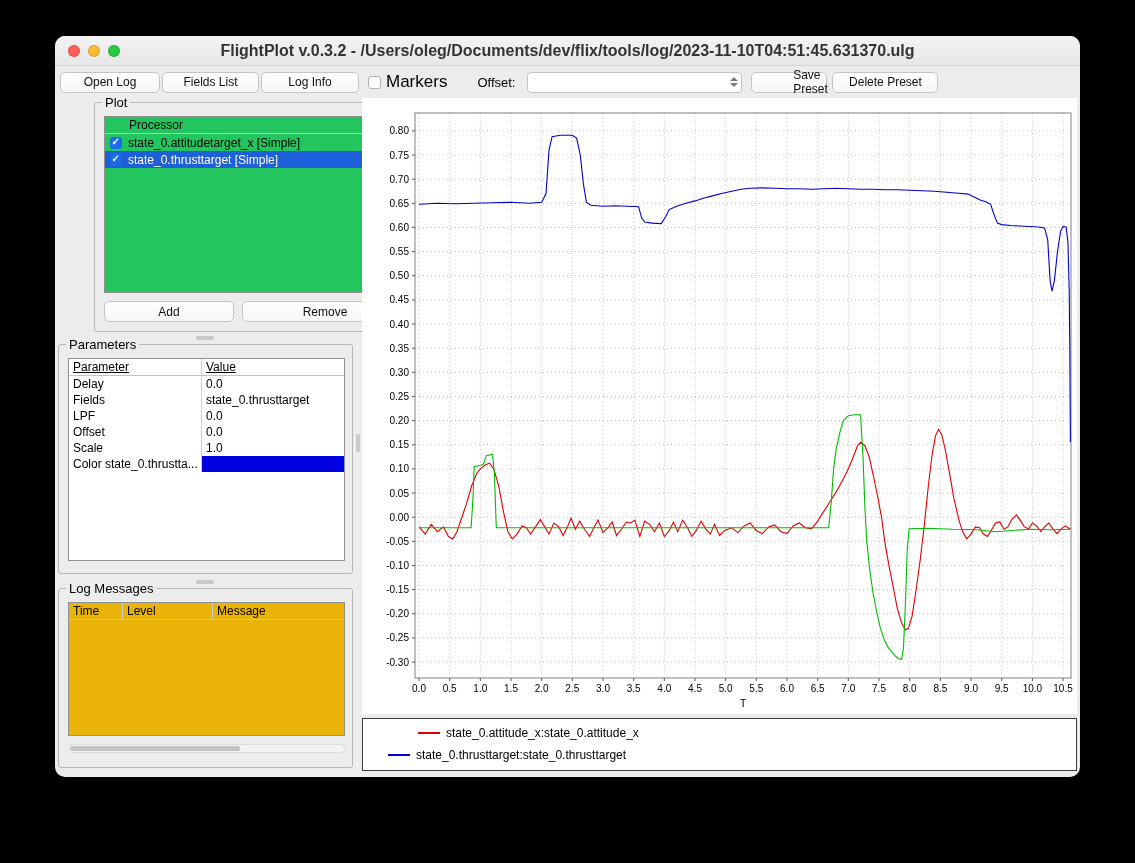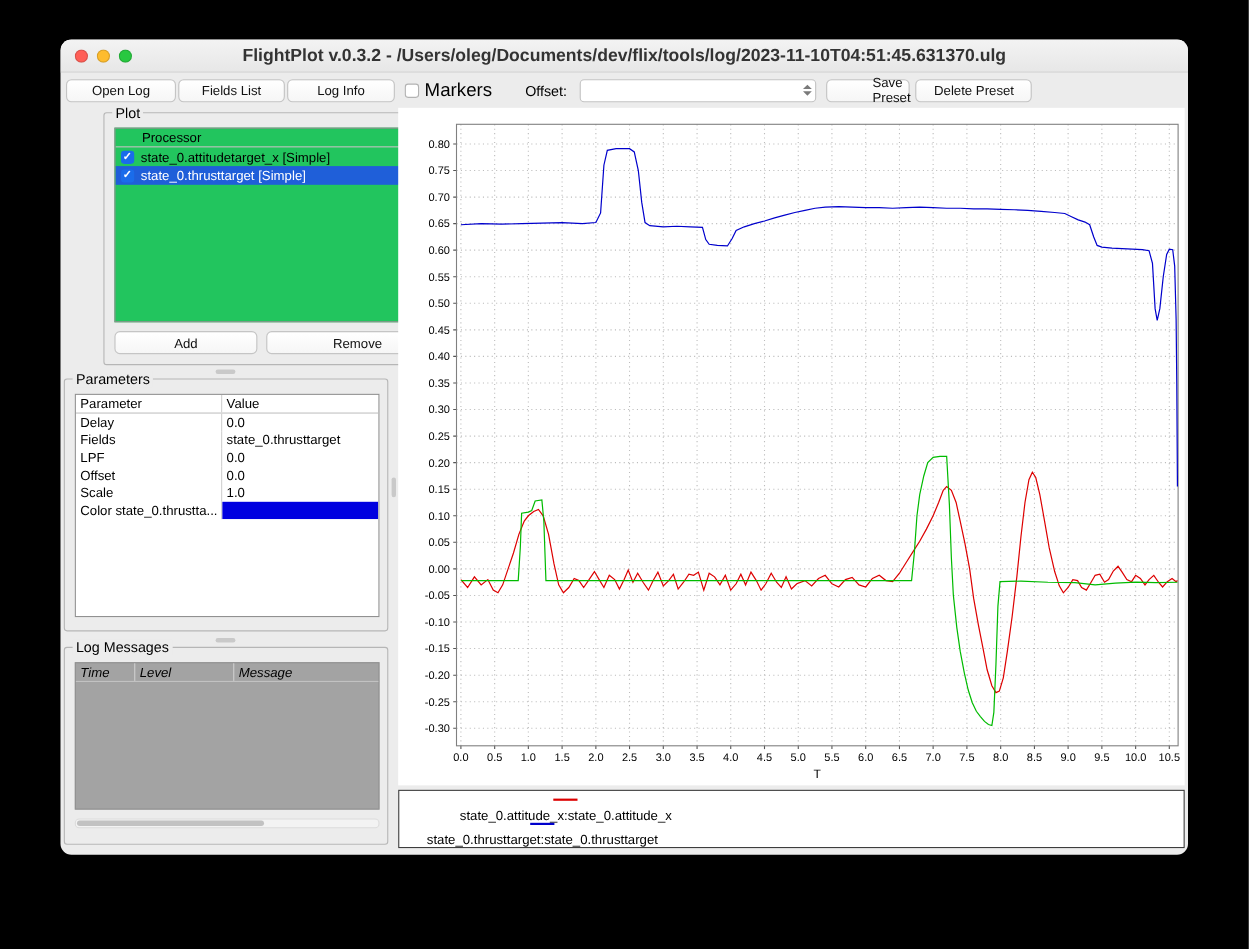--- a/index.html
+++ b/index.html
@@ -47,29 +47,29 @@
   .cb.checked{ background:#1a6cea; position:relative; }
   .cb.checked::after{ content:"✓"; position:absolute; left:1.5px; top:-1px; color:#fff; font-size:10px; font-weight:bold; }
   .btn-add{ position:absolute; left:9px; top:198px; width:130px; height:21px; }
   .btn-remove{ position:absolute; left:147px; top:198px; width:166px; height:21px; }
 
   .splitter-h{ position:absolute; width:18px; height:4px; background:#c9c9c9; border-radius:2px; left:138px; }
   .split1{ top:238px; } .split2{ top:482px; }
 
   .group-params{ left:0; top:246px; width:295px; height:230px; }
   .param-table{ position:absolute; left:9px; top:13px; width:277px; height:203px; background:#fff; border:1px solid #919191; overflow:hidden; font-size:12px; }
-  .param-header{ height:17px; border-bottom:1px solid #c2c2c2; display:flex; align-items:center; }
+  .param-header{ height:17px; border-bottom:1px solid #c2c2c2; display:flex; align-items:center;text-decoration:underline; }
   .param-row{ height:16px; display:flex; align-items:center; }
   .pcell-name{ width:133px; padding-left:4px; border-right:1px solid #d0d0d0; height:100%; display:flex; align-items:center; overflow:hidden; white-space:nowrap; }
   .pcell-value{ flex:1; padding-left:4px; height:100%; display:flex; align-items:center; overflow:hidden; white-space:nowrap; }
   .pcell-value.swatch{ padding:0; }
   .swatch-fill{ width:100%; height:100%; }
 
   .group-log{ left:0; top:490px; width:295px; height:180px; }
-  .log-table{ position:absolute; left:9px; top:13px; width:277px; height:134px; background:#a3a3a3; border:1px solid #919191; font-size:12px;font-style:italic; }
+  .log-table{ position:absolute; left:9px; top:13px; width:277px; height:134px; background:#eab308; border:1px solid #919191; font-size:12px; }
   .log-header{ height:17px; border-bottom:1px solid #c2c2c2; display:flex; align-items:center; }
   .lcell-time{ width:54px; padding-left:4px; border-right:1px solid #d0d0d0; height:100%; display:flex; align-items:center; }
   .lcell-level{ width:90px; padding-left:4px; border-right:1px solid #d0d0d0; height:100%; display:flex; align-items:center; }
   .lcell-msg{ flex:1; padding-left:4px; height:100%; display:flex; align-items:center; }
   .hscroll{ position:absolute; left:9px; top:155px; width:277px; height:9px; background:#f3f3f3; border:1px solid #dcdcdc; border-radius:4px; }
   .hthumb{ position:absolute; left:1px; top:1px; width:170px; height:5px; background:#c2c2c2; border-radius:3px; }
 
   
   .vsplit{ position:absolute; left:300px; top:62px; width:7px; height:676px; }
   .vsplit-dot{ position:absolute; left:1px; top:336px; width:4px; height:18px; background:#c9c9c9; border-radius:2px; }
@@ -82,21 +82,21 @@
   #chart-svg .ylab{ text-anchor:end; }
   #chart-svg .axis-title{ text-anchor:middle; font-size:11px; }
   #chart-svg .grid{ stroke:#bcbcbc; stroke-width:1; stroke-dasharray:1 3; }
   #chart-svg .tick{ stroke:#555; stroke-width:1; }
   #chart-svg .plotborder{ fill:none; stroke:#808080; stroke-width:1; }
 
   
   .legend{ position:absolute; left:307px; top:682px; width:715px; height:53px; background:#fff; border:1px solid #3c3c3c; font-size:12px; }
   .legend-row1{ position:absolute; left:55px; top:7px; display:flex; gap:32px; }
   .legend-row2{ position:absolute; left:25px; top:29px; display:flex; }
-  .legend-item{ display:flex; align-items:center; gap:6px;flex-direction:column; }
+  .legend-item{ display:flex; align-items:center; gap:6px; }
   .legend-marker{ width:22px; height:2px; }
 </style>
 </head>
 <body>
 
 <div class="window">
 
   <div class="titlebar">
     <div class="lights">
       <div class="light red"></div>

